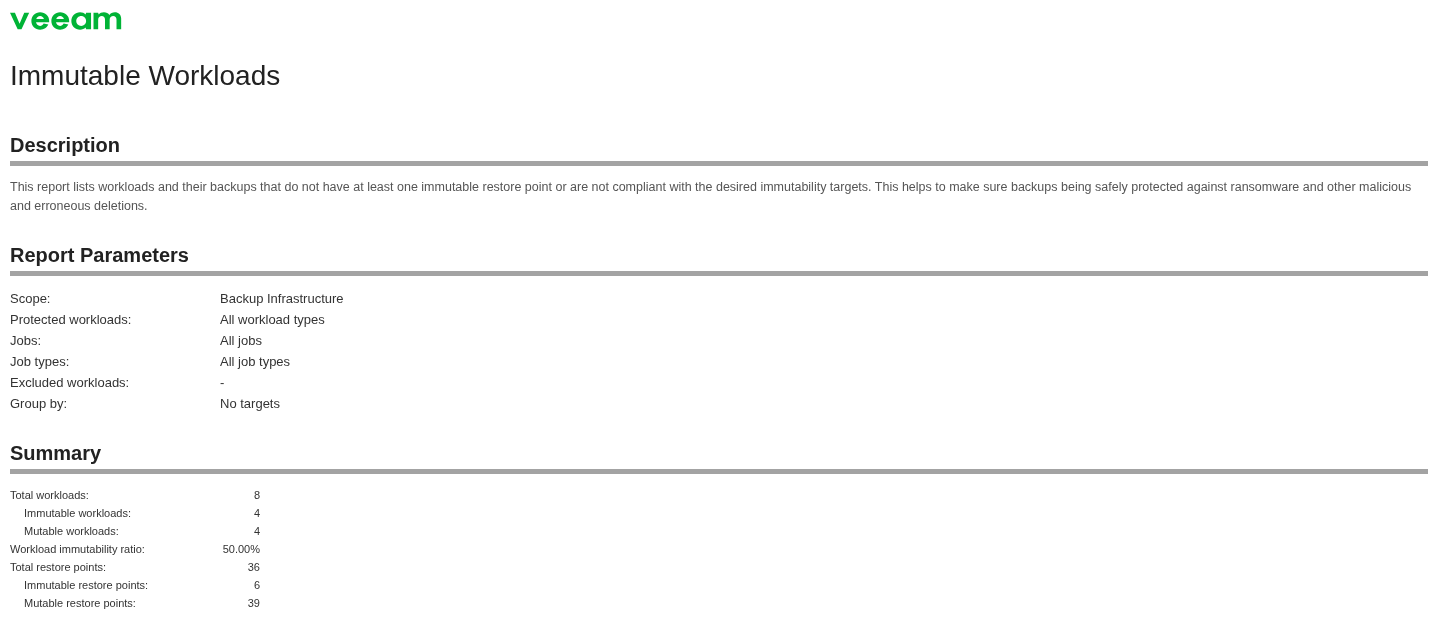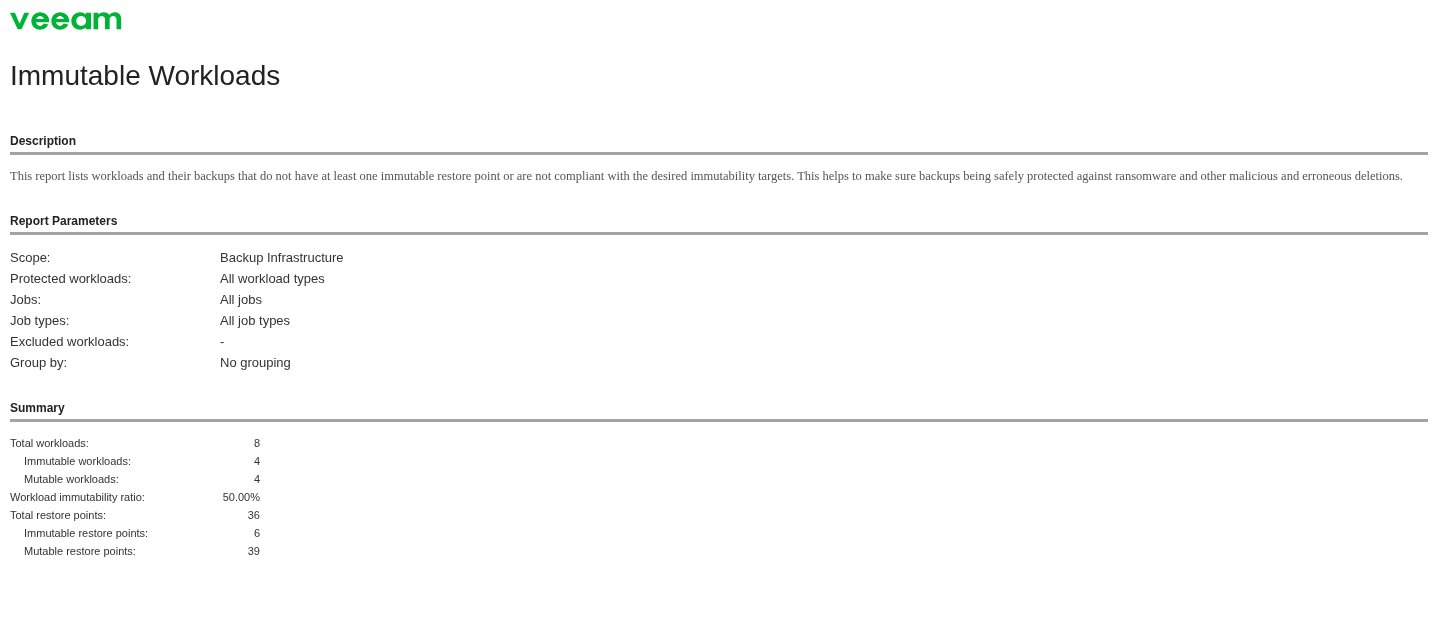--- a/index.html
+++ b/index.html
@@ -20,33 +20,32 @@
     .logo svg {
       height: 22px;
     }
     .page-title {
       font-size: 28px;
       font-weight: 300;
       color: #222222;
       margin-bottom: 42px;
     }
     .section-heading {
-      font-size: 12px;
+      font-size: 20px;
       font-weight: 600;
       color: #222222;
       padding-bottom: 4px;
-      border-bottom: 3px solid #a3a3a3;
+      border-bottom: 5px solid #a3a3a3;
       margin-bottom: 12px;
     }
     .description-text {
       font-size: 12.5px;
       color: #555555;
       line-height: 1.5;
       margin-bottom: 28px;
-      font-family: Liberation Serif, serif;
     }
     .param-table {
       border-collapse: collapse;
       margin-bottom: 28px;
     }
     .param-table td {
       font-size: 13px;
       color: #333333;
       padding: 3px 0;
       vertical-align: top;
@@ -112,21 +111,21 @@
   <tr>
     <td class="param-label">Job types:</td>
     <td class="param-value">All job types</td>
   </tr>
   <tr>
     <td class="param-label">Excluded workloads:</td>
     <td class="param-value">-</td>
   </tr>
   <tr>
     <td class="param-label">Group by:</td>
-    <td class="param-value">No grouping</td>
+    <td class="param-value">No targets</td>
   </tr>
 </tbody>
   </table>
 
 <h2 class="section-heading">Summary</h2>
 <table class="summary-table">
   <tbody>
       <tr>
     <td class="summary-label">Total workloads:</td>
     <td class="summary-value">8</td>

